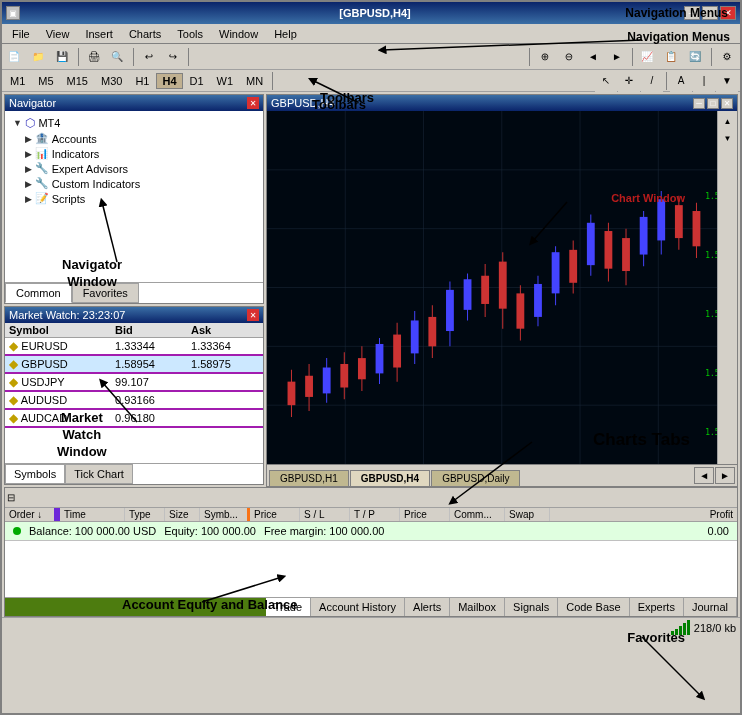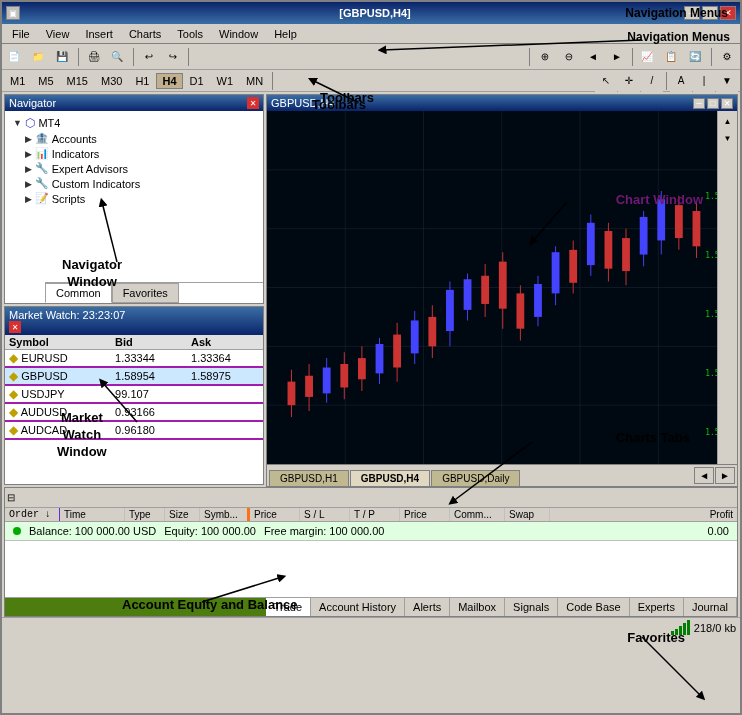--- a/index.html
+++ b/index.html
@@ -178,21 +178,20 @@
       gap: 3px;
     }
     .nav-label { font-size: 11px; }
     .nav-item.level1 { padding-left: 4px; }
     .nav-item.level2 { padding-left: 16px; }
     .expand-icon { font-size: 9px; color: #333; }
 
     .nav-tabs {
       display: flex;
       border-top: 1px solid #a0a0a0;
-      margin-left: 40px;
     }
     .nav-tab {
       padding: 3px 10px;
       background: #d4d0c8;
       border: 1px solid #a0a0a0;
       cursor: pointer;
       font-size: 11px;
     }
     .nav-tab.active { background: #ffffff; border-bottom-color: #ffffff; }
 
@@ -206,21 +205,20 @@
       flex-direction: column;
       flex-shrink: 0;
     }
     .mw-header {
       background: linear-gradient(to bottom, #3a6ea5, #0a246a);
       color: white;
       font-size: 11px;
       padding: 2px 4px;
       display: flex;
       justify-content: space-between;
-      flex-direction: column;
     }
     .mw-table {
       flex: 1;
       overflow-y: auto;
     }
     .mw-table table {
       width: 100%;
       border-collapse: collapse;
       font-size: 11px;
     }
@@ -610,20 +608,24 @@
                 <td></td>
               </tr>
               <tr class="mw-row">
                 <td><span class="symbol-icon">◆</span> AUDCAD</td>
                 <td>0.96180</td>
                 <td></td>
               </tr>
             </tbody>
           </table>
         </div>
+        <div class="mw-tabs">
+          <div class="mw-tab active">Symbols</div>
+          <div class="mw-tab">Tick Chart</div>
+        </div>
       </div>
 
     </div>
 
     <div class="chart-container">
       <div class="inner-window-title">
         <span>GBPUSD,H4</span>
         <div class="inner-win-btns">
           <div class="inner-btn">─</div>
           <div class="inner-btn">□</div>
@@ -744,21 +746,21 @@
 
   </div>
 
   <div class="bottom-panel" style="margin:0 2px 0 2px; height:130px; display:flex; flex-direction:column;">
 
     <div class="terminal-toolbar">
       <span style="font-size:10px;margin-right:4px;">⊟</span>
     </div>
 
     <div style="display:flex; background:#d4d0c8; border-bottom:1px solid #a0a0a0; font-size:10px;">
-      <div style="min-width:55px;padding:1px 4px;border-right:1px solid #6d28d9;font-family:Liberation Mono, monospace;">Order ↓</div>
+      <div style="min-width:55px;padding:1px 4px;border-right:6px solid #6d28d9;">Order ↓</div>
       <div style="min-width:65px;padding:1px 4px;border-right:1px solid #c0c0c0;">Time</div>
       <div style="min-width:40px;padding:1px 4px;border-right:1px solid #c0c0c0;">Type</div>
       <div style="min-width:35px;padding:1px 4px;border-right:1px solid #c0c0c0;">Size</div>
       <div style="min-width:50px;padding:1px 4px;border-right:3px solid #f97316;">Symb...</div>
       <div style="min-width:50px;padding:1px 4px;border-right:1px solid #c0c0c0;">Price</div>
       <div style="min-width:50px;padding:1px 4px;border-right:1px solid #c0c0c0;">S / L</div>
       <div style="min-width:50px;padding:1px 4px;border-right:1px solid #c0c0c0;">T / P</div>
       <div style="min-width:50px;padding:1px 4px;border-right:1px solid #c0c0c0;">Price</div>
       <div style="min-width:55px;padding:1px 4px;border-right:1px solid #c0c0c0;">Comm...</div>
       <div style="min-width:45px;padding:1px 4px;border-right:1px solid #c0c0c0;">Swap</div>
@@ -824,21 +826,21 @@
       </marker>
     </defs>
   </svg>
 
   <div style="position:absolute;top:88px;left:318px;font-size:13px;font-weight:bold;color:#000;z-index:200;pointer-events:none;">Toolbars</div>
 
   <div style="position:absolute;top:255px;left:60px;font-size:13px;font-weight:bold;color:#000;z-index:200;pointer-events:none;text-align:center;line-height:1.3;">Navigator<br>Window</div>
 
   <div style="position:absolute;top:408px;left:55px;font-size:13px;font-weight:bold;color:#000;z-index:200;pointer-events:none;text-align:center;line-height:1.3;">Market<br>Watch<br>Window</div>
 
-  <div style="position:absolute;top:190px;right:37px;font-size:13px;font-weight:bold;color:#701a75;z-index:200;pointer-events:none;">Chart Window</div>
-
-  <div style="position:absolute;top:428px;right:50px;font-size:13px;font-weight:bold;color:#000;z-index:200;pointer-events:none;">Charts Tabs</div>
+  <div style="position:absolute;top:190px;right:55px;font-size:11px;font-weight:bold;color:#b91c1c;z-index:200;pointer-events:none;">Chart Window</div>
+
+  <div style="position:absolute;top:428px;right:50px;font-size:17px;font-weight:bold;color:#000;z-index:200;pointer-events:none;">Charts Tabs</div>
 
   <div style="position:absolute;top:595px;left:120px;font-size:13px;font-weight:bold;color:#000;z-index:200;pointer-events:none;">Account Equity and Balance</div>
 
   <div style="position:absolute;top:628px;right:55px;font-size:13px;font-weight:bold;color:#000;z-index:200;pointer-events:none;">Favorites</div>
 
 </div>
 
 </body></html>

